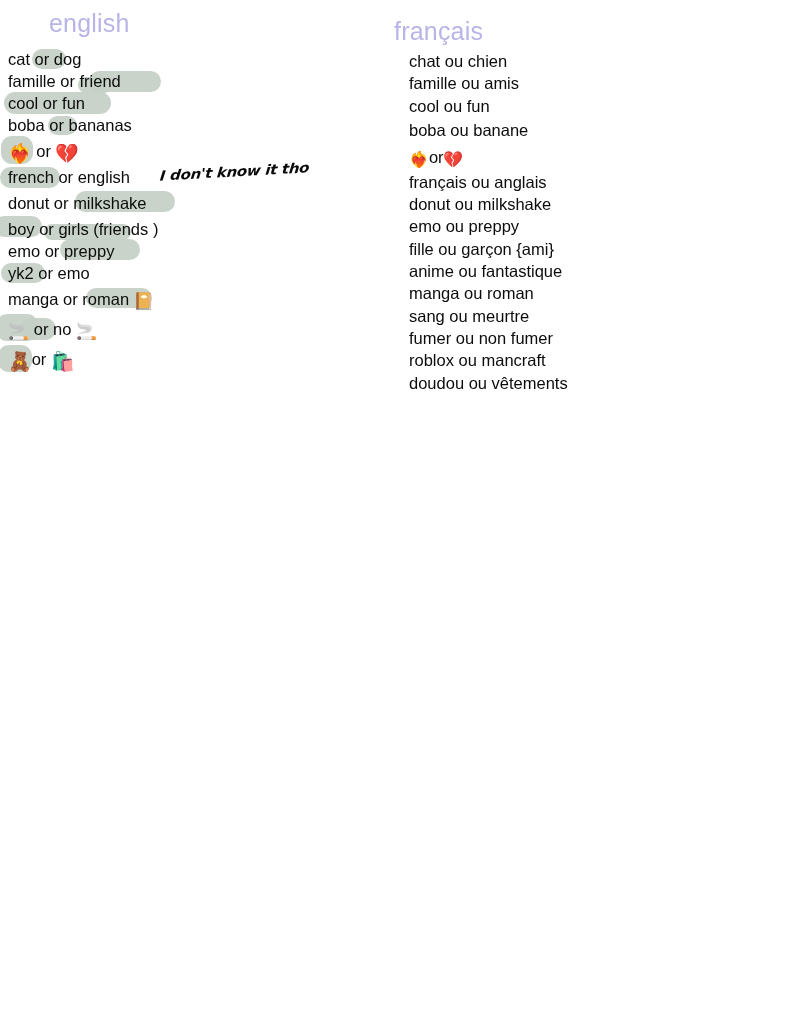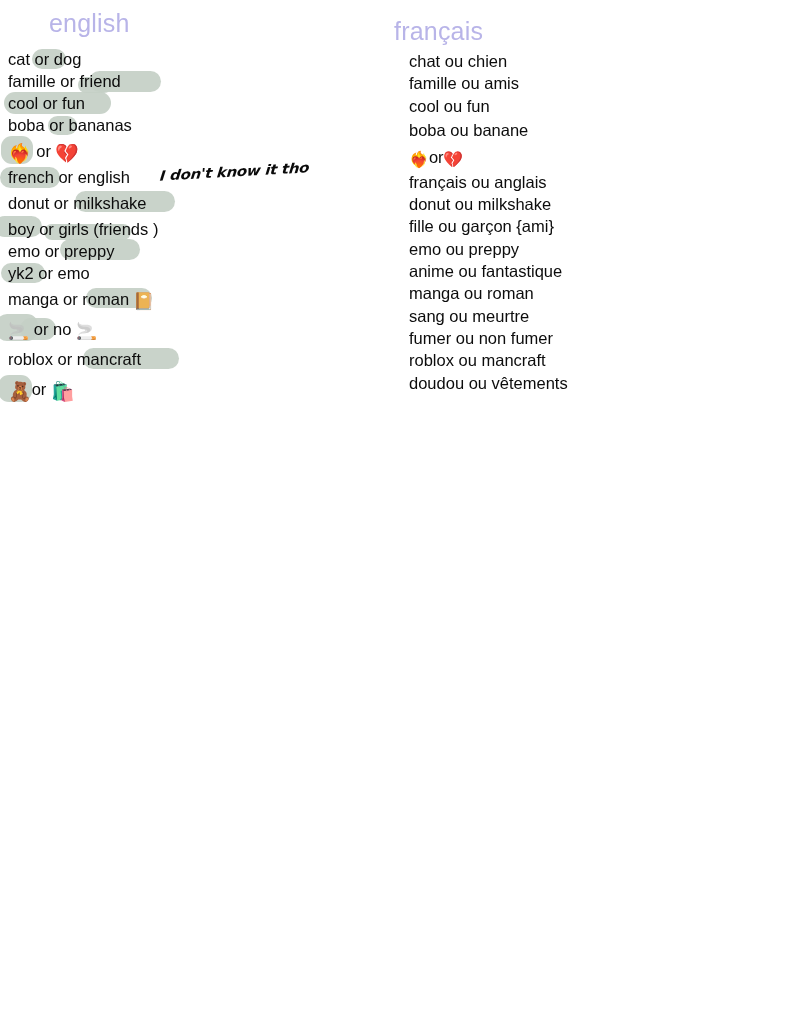--- a/index.html
+++ b/index.html
@@ -182,24 +182,20 @@
     </div>
 
 
     <div class="line tall">
       <span class="hl" style="left:-4px;  top:0px;  width:42px; height:27px;"></span>
       <span class="hl" style="left:20px;  top:4px;  width:36px; height:22px;"></span>
       <span class="emo">🚬</span><span class="txt"> or no </span><span class="emo">🚬</span>
     </div>
 
 
-    <div class="line tall">
-      <span class="hl" style="left:83px;  top:4px;  width:96px; height:21px;"></span>
-      <span class="txt">roblox or mancraft</span>
-    </div>
 
     <div class="line tall">
       <span class="hl" style="left:-2px;  top:1px;  width:34px; height:27px;"></span>
       <span class="emo big">🧸</span><span class="txt">or </span><span class="emo big">🛍️</span>
     </div>
 
   </div>
 
   <div id="francais-column">
 
@@ -218,26 +214,26 @@
     <div class="fline gap">
       <span class="emo">❤️‍🔥</span><span>or</span><span class="emo">💔</span>
     </div>
     <div class="fline">
       <span>français ou anglais</span>
     </div>
     <div class="fline">
       <span>donut ou milkshake</span>
     </div>
     <div class="fline">
+      <span>emo ou preppy</span>
+    </div>
+    <div class="fline">
       <span>fille ou garçon {ami}</span>
     </div>
     <div class="fline">
-      <span>emo ou preppy</span>
-    </div>
-    <div class="fline">
       <span>anime ou fantastique</span>
     </div>
     <div class="fline">
       <span>manga ou roman</span>
     </div>
     <div class="fline">
       <span>sang ou meurtre</span>
     </div>
     <div class="fline">
       <span>fumer ou non fumer</span>

